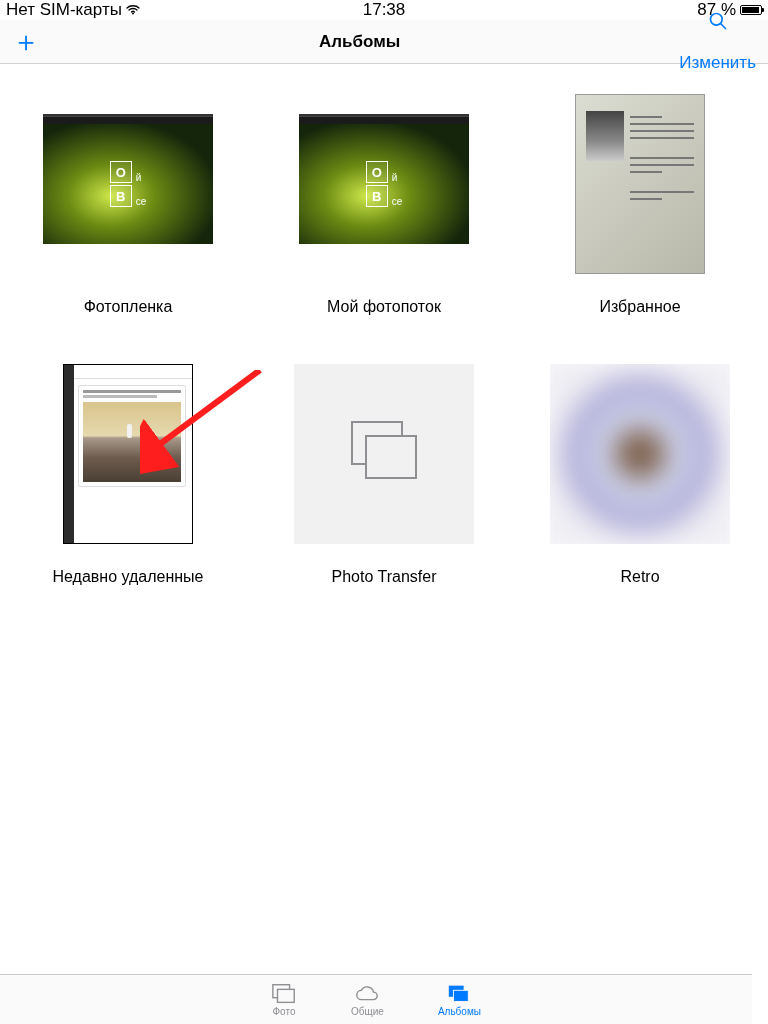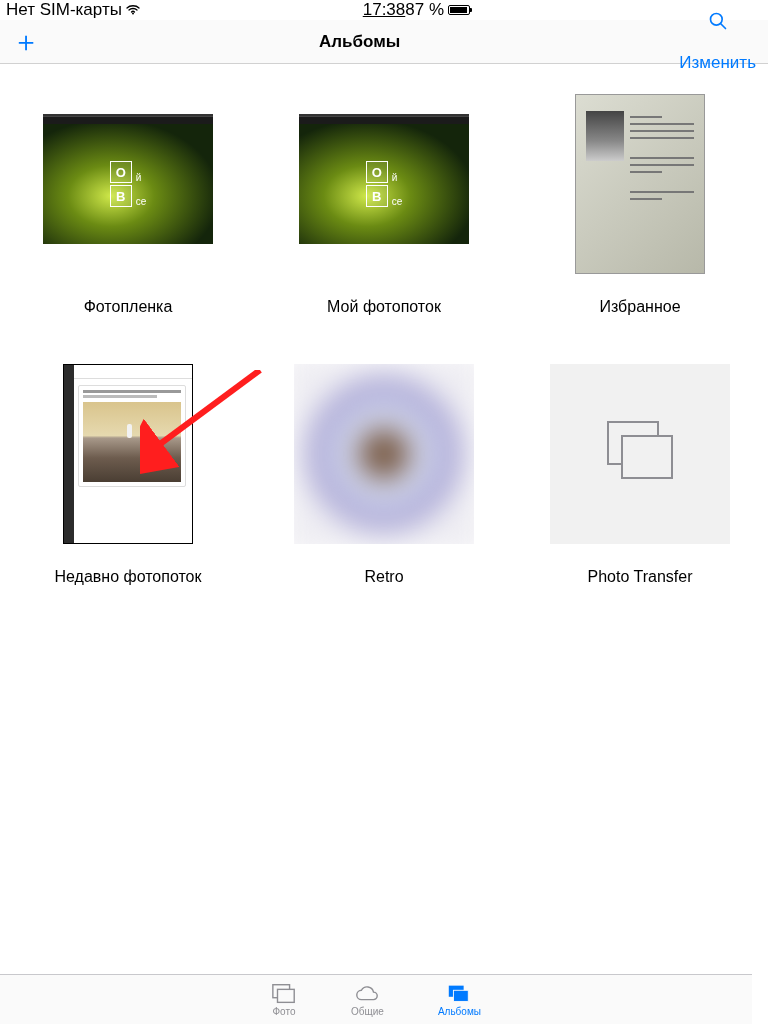--- a/index.html
+++ b/index.html
@@ -22,22 +22,22 @@
   
   .status {
     height: 20px;
     display: flex;
     align-items: center;
     font-size: 17px;
     padding: 0 6px;
     font-weight: 500;
   }
   .status .left, .status .right { flex:1; display:flex; align-items:center; gap:4px;}
-  .status .center { flex:0;text-decoration:underline; }
-  .status .right { justify-content:flex-start; }
+  .status .center { flex:0; }
+  .status .right { justify-content:flex-end; }
   .wifi-icon, .battery-icon { display:inline-block; }
   .battery {
     width:22px; height:10px; border:1px solid #000; border-radius:2px;
     position:relative; display:inline-block; vertical-align:middle;
   }
   .battery::after{
     content:""; position:absolute; right:-3px; top:2px; width:2px; height:4px;
     background:#000; border-radius:0 1px 1px 0;
   }
   .battery .fill{ position:absolute; left:1px; top:1px; bottom:1px; width:85%; background:#000;}
@@ -261,40 +261,40 @@
       <div class="shot">
         <div class="side"></div>
         <div class="bar"></div>
         <div class="card">
           <div class="t1"></div>
             <div class="t2"></div>
           <div class="img"></div>
         </div>
       </div>
     </div>
-    <div class="label">Недавно фотопоток</div>
-  </div>
-
-  <div class="album">
-    <div class="thumb square" style="overflow:hidden">
-      <div class="retro"></div>
-    </div>
-    <div class="label">Retro</div>
+    <div class="label">Недавно удаленные</div>
   </div>
 
   <div class="album">
     <div class="thumb square">
       <div class="pt">
         <svg width="84" height="80" viewBox="0 0 84 80">
           <rect x="10" y="8" width="50" height="42" stroke-width="2"></rect>
           <rect x="24" y="22" width="50" height="42" stroke-width="2" fill="#f1f1f1"></rect>
         </svg>
       </div>
     </div>
     <div class="label">Photo Transfer</div>
+  </div>
+
+  <div class="album">
+    <div class="thumb square" style="overflow:hidden">
+      <div class="retro"></div>
+    </div>
+    <div class="label">Retro</div>
   </div>
 
 </div>
 
 <svg class="arrow" width="140" height="110">
   <defs>
     <marker id="ah" markerWidth="10" markerHeight="10" refX="2" refY="5" orient="auto">
       <path d="M0 0 L10 5 L0 10 Z" fill="#ff1e1e"></path>
     </marker>
   </defs>

